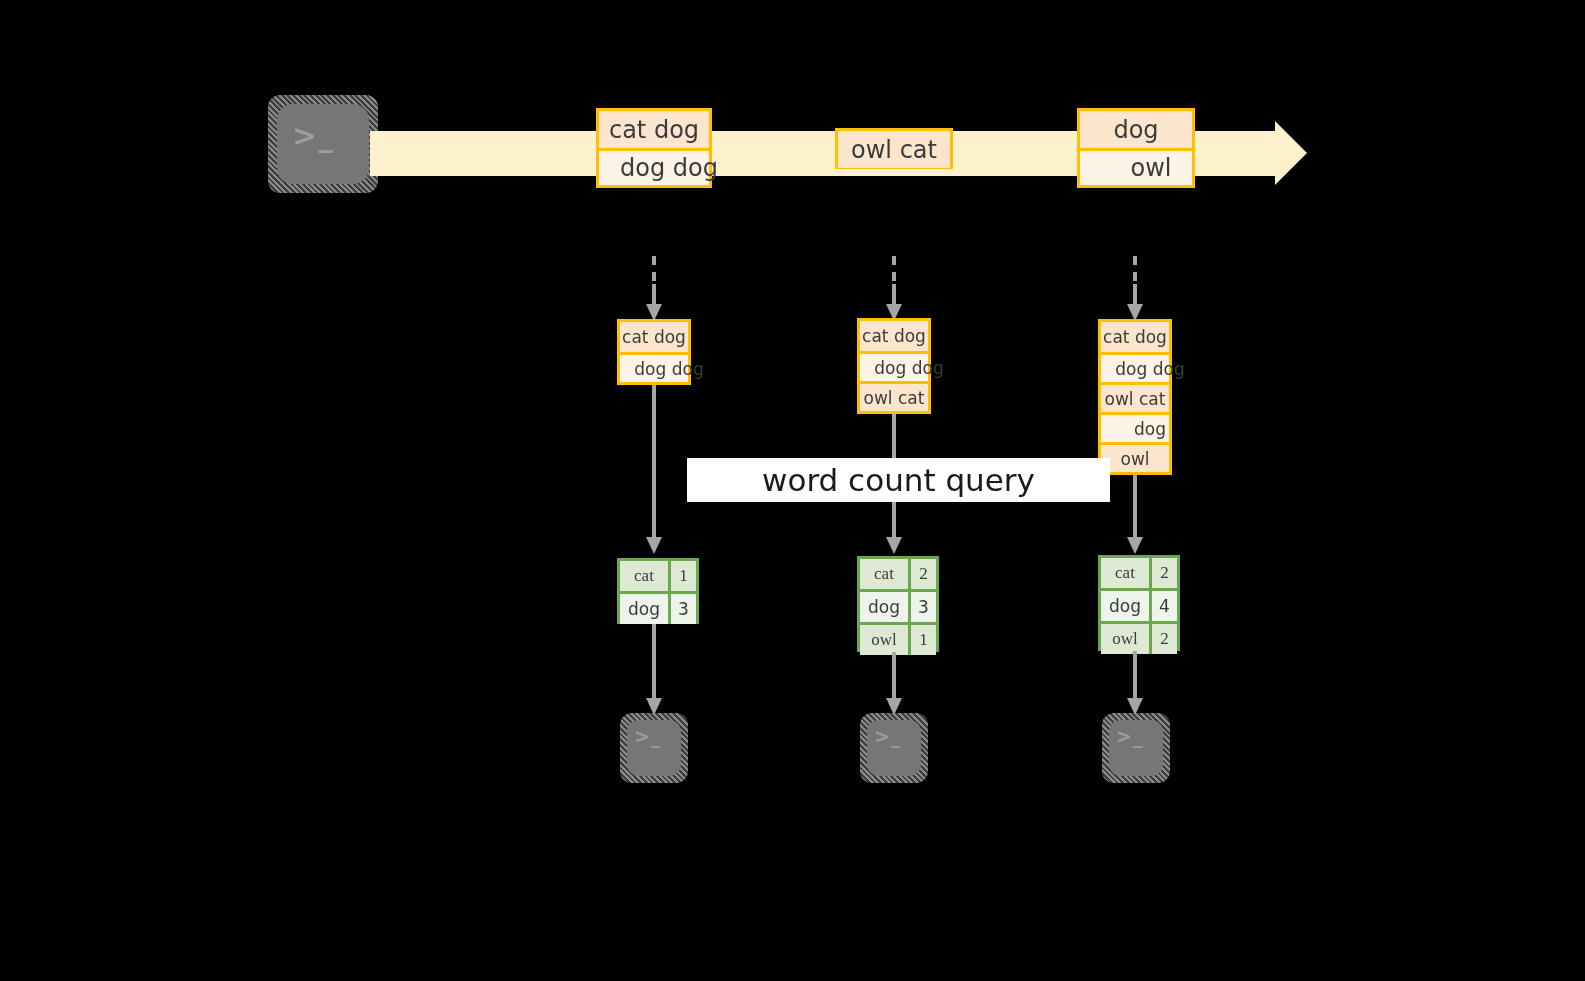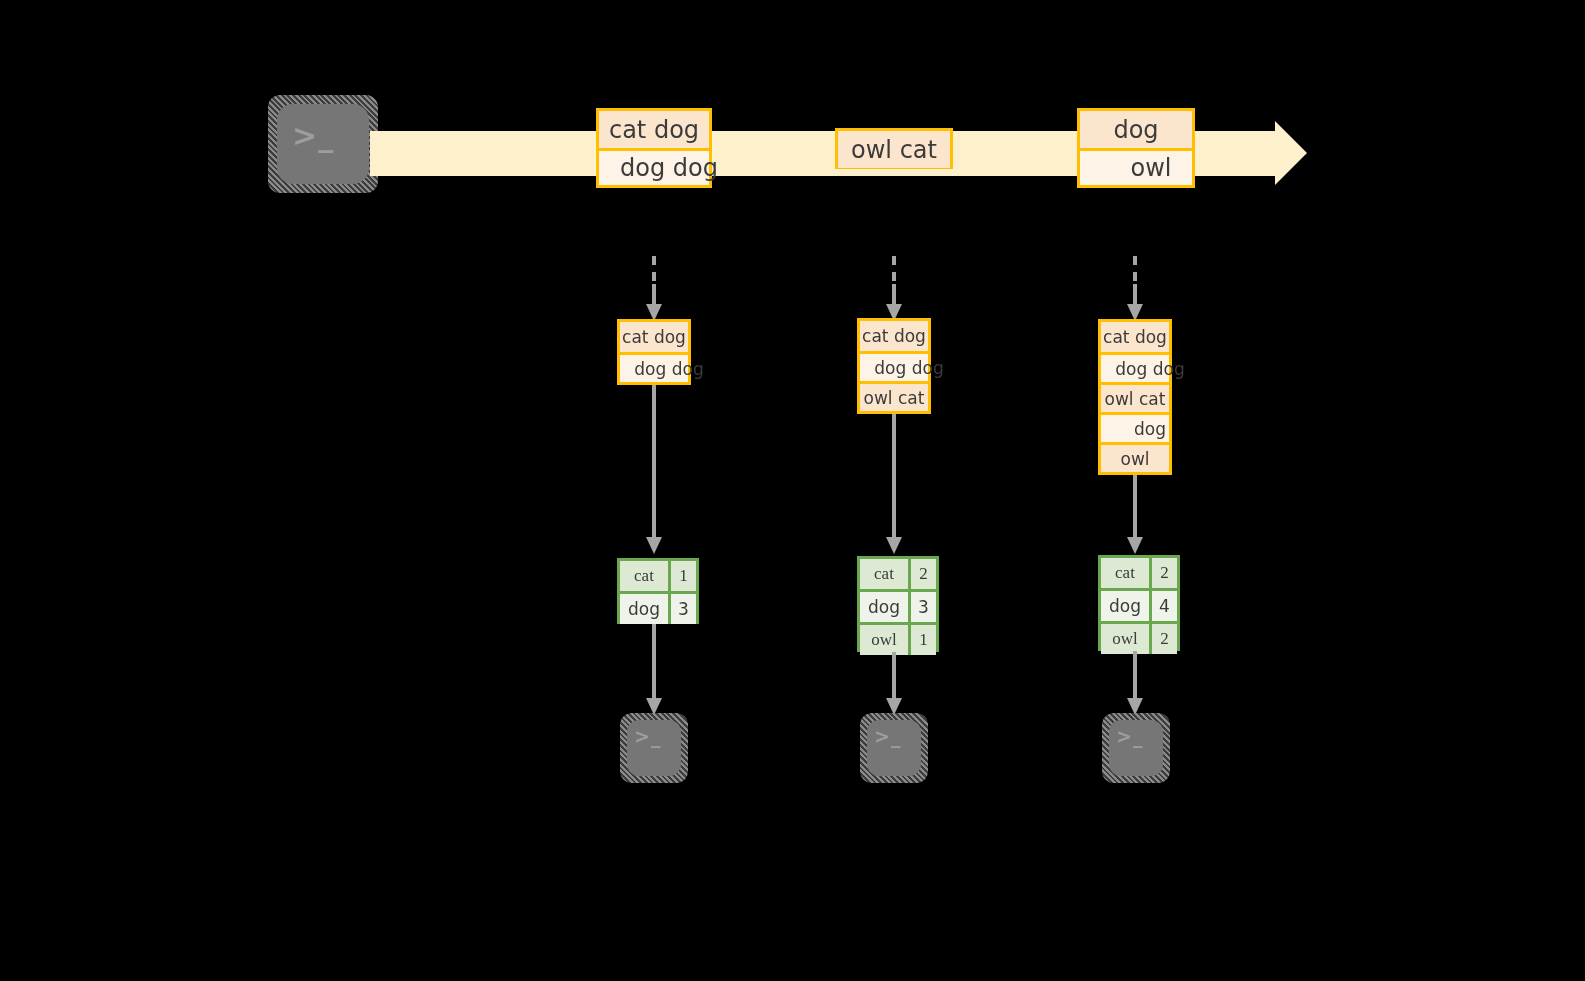--- a/index.html
+++ b/index.html
@@ -209,14 +209,17 @@
     <div class="seg" style="top:0;height:51px;"></div>
     <div class="head" style="top:47px;"></div>
   </div>
 
   <div class="term small" style="left:1102px;top:713px;width:68px;height:70px;">
     <div class="hatch"></div>
     <div class="face"></div>
     <div class="glyph">&gt;_</div>
   </div>
 
+  <div id="wcq" style="left:687px;top:458px;width:423px;height:44px;font-size:31px;">
+    <span>word count query</span>
+  </div>
 
 </div>
 
 </body></html>

